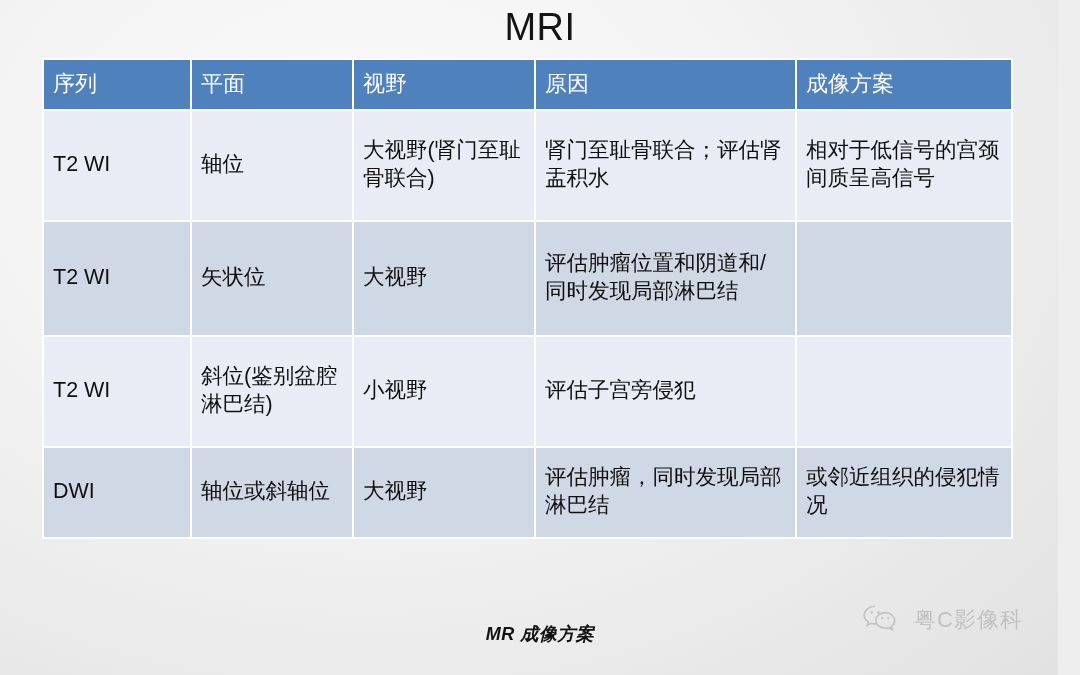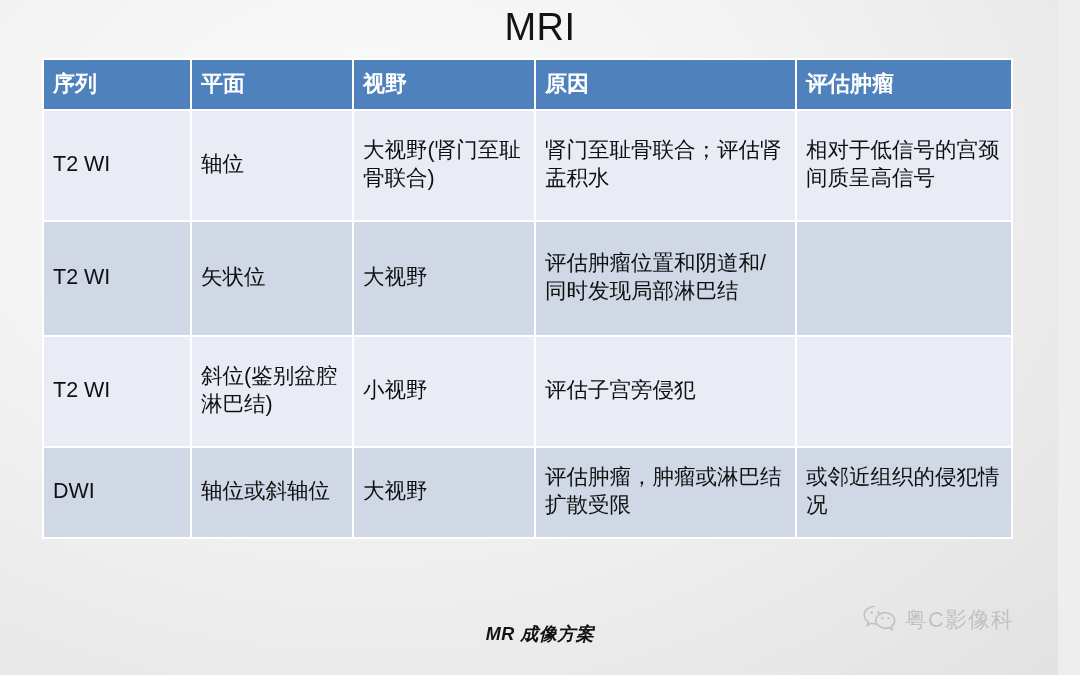--- a/index.html
+++ b/index.html
@@ -48,21 +48,21 @@
     vertical-align: middle;
     padding: 6px 9px 7px 9px;
     font-size: 21.5px;
     line-height: 1.28;
     color: #101010;
     word-break: break-all;
   }
   table.mri th {
     background: #4f81bd;
     color: #ffffff;
-    font-weight: bold;
+    font-weight: normal;
     text-align: left;
     height: 36px;
     font-size: 22px;
   }
   tr.band-dark td { background: #d0d7e5; }
   tr.band-light td { background: #e9ecf5; }
 
   .col1 { width: 146px; }
   .col2 { width: 160px; }
   .col3 { width: 180px; }
@@ -86,21 +86,21 @@
     font-weight: bold;
     color: #121212;
     letter-spacing: 0.5px;
   }
   #watermark {
     position: absolute;
     left: 862px;
     top: 604px;
     display: flex;
     align-items: center;
-    gap: 7px;
+    gap: 16px;
     opacity: 0.42;
   }
   #watermark .wm-text {
     font-size: 22px;
     color: #8e8e8e;
     letter-spacing: 1px;
     white-space: nowrap;
   }
   .wechat-icon {
     display: block;
@@ -121,21 +121,21 @@
           <col class="col3">
           <col class="col4">
           <col class="col5">
       </colgroup>
       <thead>
         <tr>
           <th>序列</th>
           <th>平面</th>
           <th>视野</th>
           <th>原因</th>
-          <th>评估肿瘤</th>
+          <th>成像方案</th>
         </tr>
       </thead>
       <tbody>
         <tr class="band-light r2">
           <td>T2 WI</td>
           <td>轴位</td>
           <td>大视野(肾门至耻骨联合)</td>
           <td>肾门至耻骨联合；评估肾盂积水</td>
           <td>相对于低信号的宫颈间质呈高信号</td>
         </tr>
@@ -150,21 +150,21 @@
           <td>T2 WI</td>
           <td>斜位(鉴别盆腔淋巴结)</td>
           <td>小视野</td>
           <td>评估子宫旁侵犯</td>
           <td></td>
         </tr>
         <tr class="band-dark r5">
           <td>DWI</td>
           <td>轴位或斜轴位</td>
           <td>大视野</td>
-          <td>评估肿瘤，肿瘤或淋巴结扩散受限</td>
+          <td>评估肿瘤，同时发现局部淋巴结</td>
           <td>或邻近组织的侵犯情况</td>
         </tr>
       </tbody>
     </table>
   </div>
 
   <div id="caption">MR 成像方案</div>
 
   <div id="watermark">
     <span class="wechat-icon">

